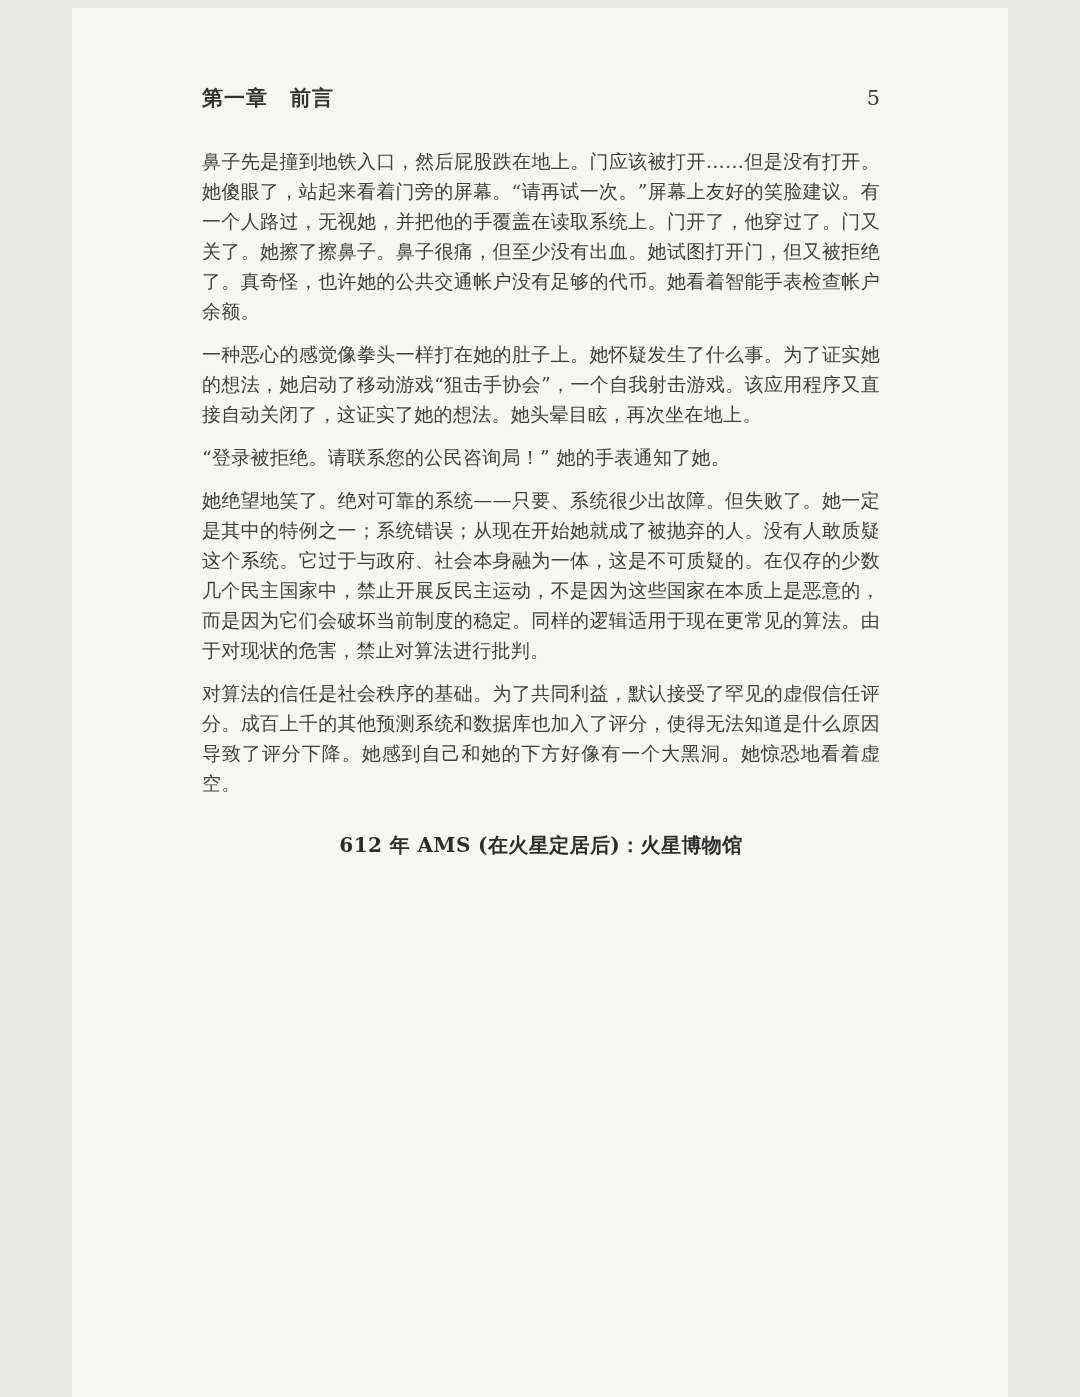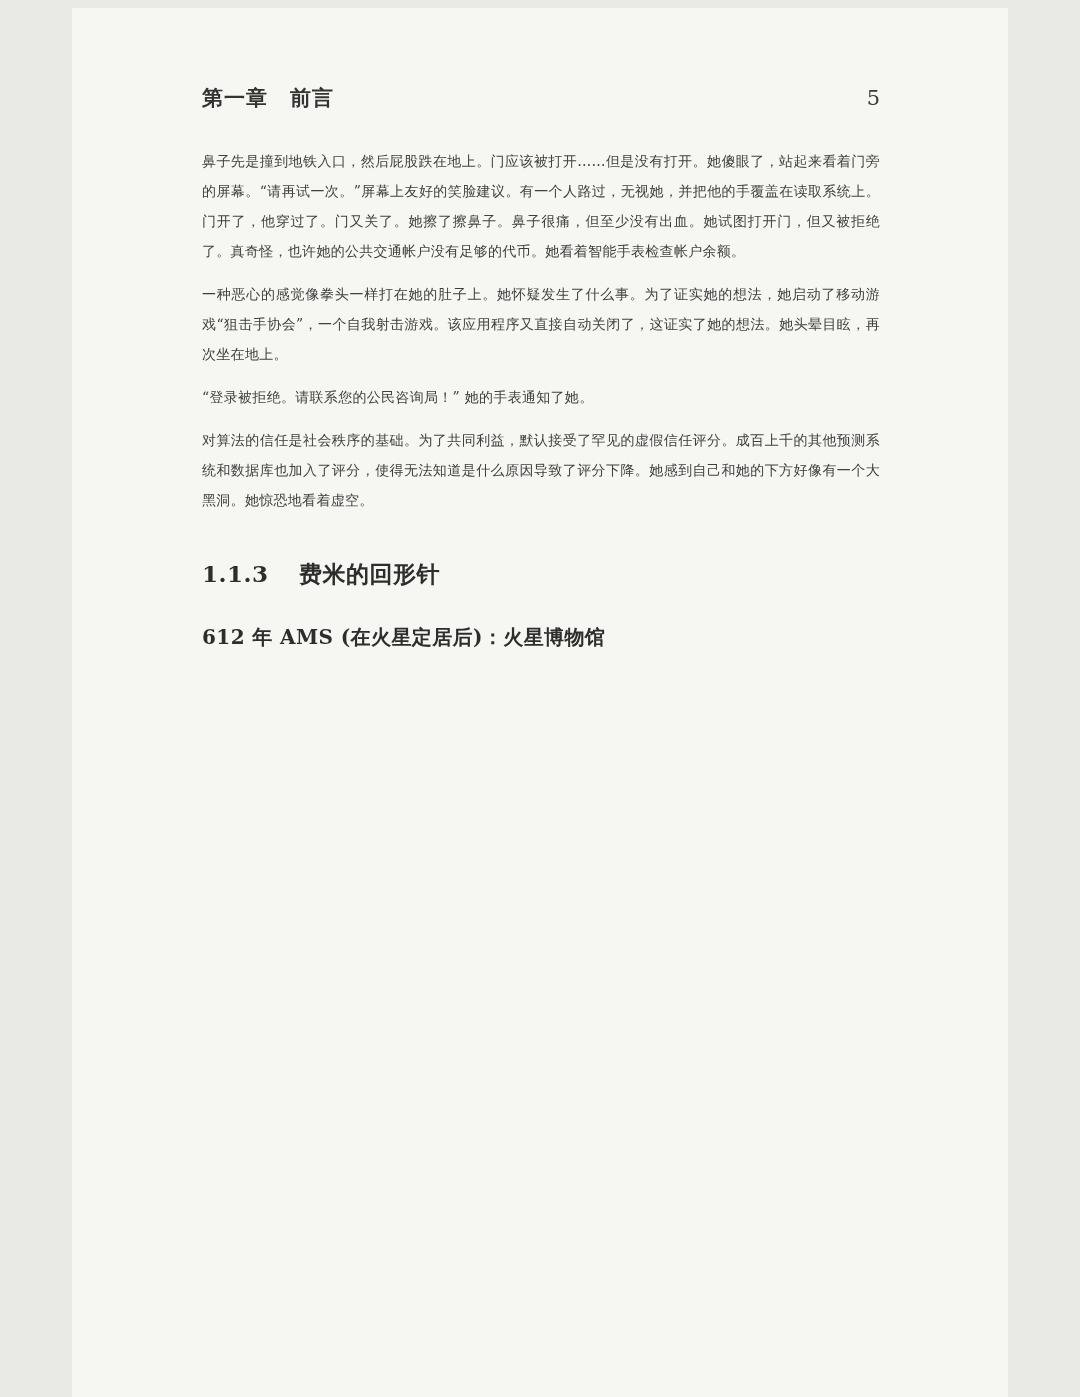--- a/index.html
+++ b/index.html
@@ -33,21 +33,21 @@
   .running-header .pagenum {
     font-weight: normal;
     font-size: 21px;
     color: #3a3a3a;
   }
   .content {
     margin-top: 34px;
   }
   .content p {
     margin: 0 0 13px 0;
-    font-size: 14px;
+    font-size: 19px;
     line-height: 30px;
     text-align: justify;
     letter-spacing: 0.3px;
     color: #3f3f3f;
   }
   h2.section-heading {
     margin: 44px 0 0 0;
     font-size: 23px;
     font-weight: bold;
     color: #2d2d2d;
@@ -55,39 +55,37 @@
   }
   h2.section-heading .section-number {
     margin-right: 22px;
   }
   h3.subsection-heading {
     margin: 34px 0 0 0;
     font-size: 20px;
     font-weight: bold;
     color: #2d2d2d;
     letter-spacing: 0.4px;
+    text-align: center;
   }
 </style>
 </head>
 <body>
 
 <div class="page">
 
   <div class="running-header">
     <span class="chapter">第一章　前言</span>
     <span class="pagenum">5</span>
   </div>
 
   <div class="content">
     <p>鼻子先是撞到地铁入口，然后屁股跌在地上。门应该被打开……但是没有打开。她傻眼了，站起来看着门旁的屏幕。“请再试一次。”屏幕上友好的笑脸建议。有一个人路过，无视她，并把他的手覆盖在读取系统上。门开了，他穿过了。门又关了。她擦了擦鼻子。鼻子很痛，但至少没有出血。她试图打开门，但又被拒绝了。真奇怪，也许她的公共交通帐户没有足够的代币。她看着智能手表检查帐户余额。</p>
     <p>一种恶心的感觉像拳头一样打在她的肚子上。她怀疑发生了什么事。为了证实她的想法，她启动了移动游戏“狙击手协会”，一个自我射击游戏。该应用程序又直接自动关闭了，这证实了她的想法。她头晕目眩，再次坐在地上。</p>
     <p>“登录被拒绝。请联系您的公民咨询局！” 她的手表通知了她。</p>
+    <p>她绝望地笑了。绝对可靠的系统——只要、系统很少出故障。但失败了。她一定是其中的特例之一；系统错误；从现在开始她就成了被抛弃的人。没有人敢质疑这个系统。它过于与政府、社会本身融为一体，这是不可质疑的。在仅存的少数几个民主国家中，禁止开展反民主运动，不是因为这些国家在本质上是恶意的，而是因为它们会破坏当前制度的稳定。同样的逻辑适用于现在更常见的算法。由于对现状的危害，禁止对算法进行批判。</p>
     <p>对算法的信任是社会秩序的基础。为了共同利益，默认接受了罕见的虚假信任评分。成百上千的其他预测系统和数据库也加入了评分，使得无法知道是什么原因导致了评分下降。她感到自己和她的下方好像有一个大黑洞。她惊恐地看着虚空。</p>
 
-    <h2 class="section-heading">
-      <span class="section-number">1.1.3</span>
-      <span class="section-title">费米的回形针</span>
-    </h2>
 
     <h3 class="subsection-heading">612 年 AMS (在火星定居后)：火星博物馆</h3>
   </div>
 
 </div>
 
 </body></html>

